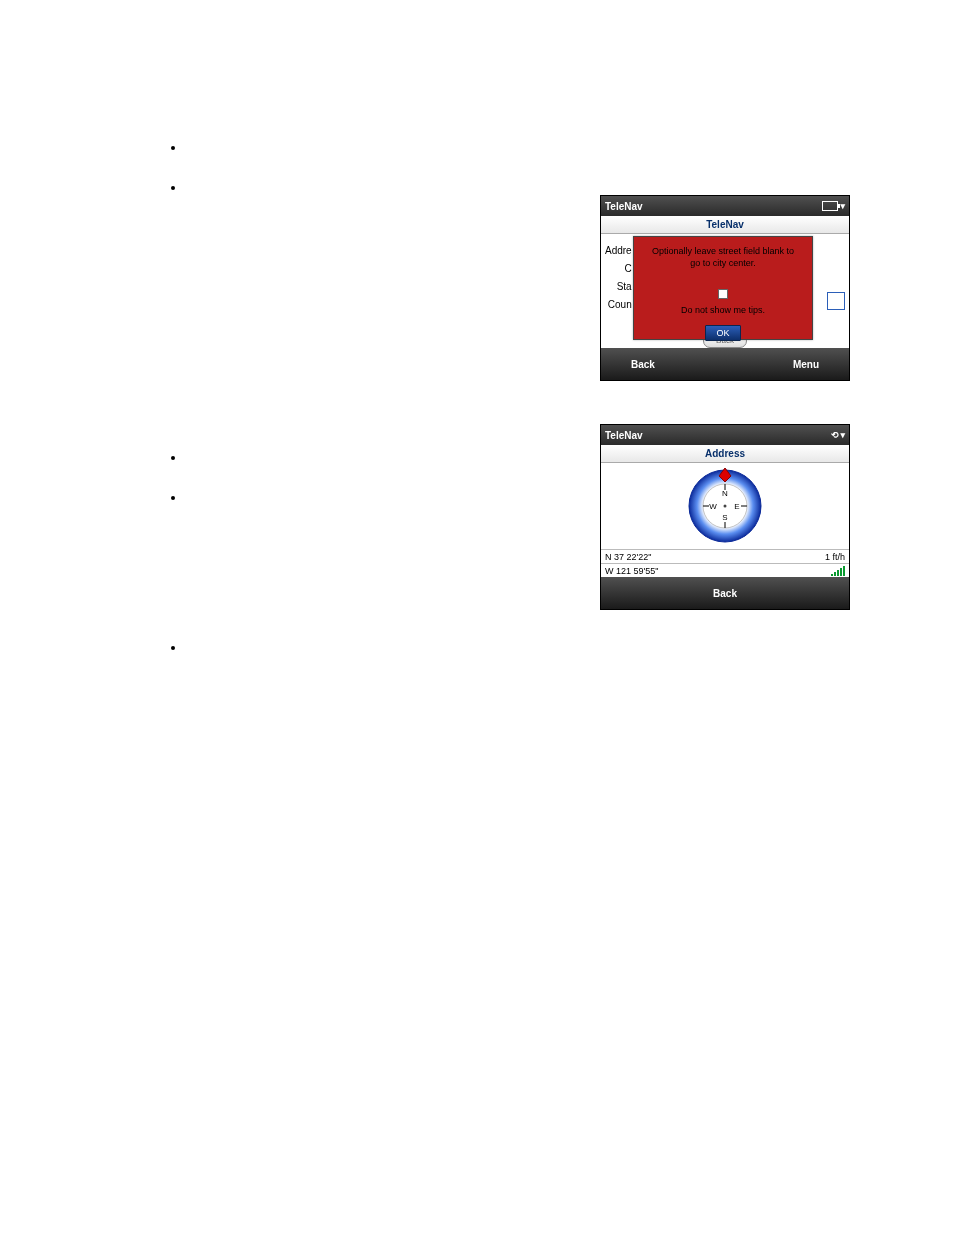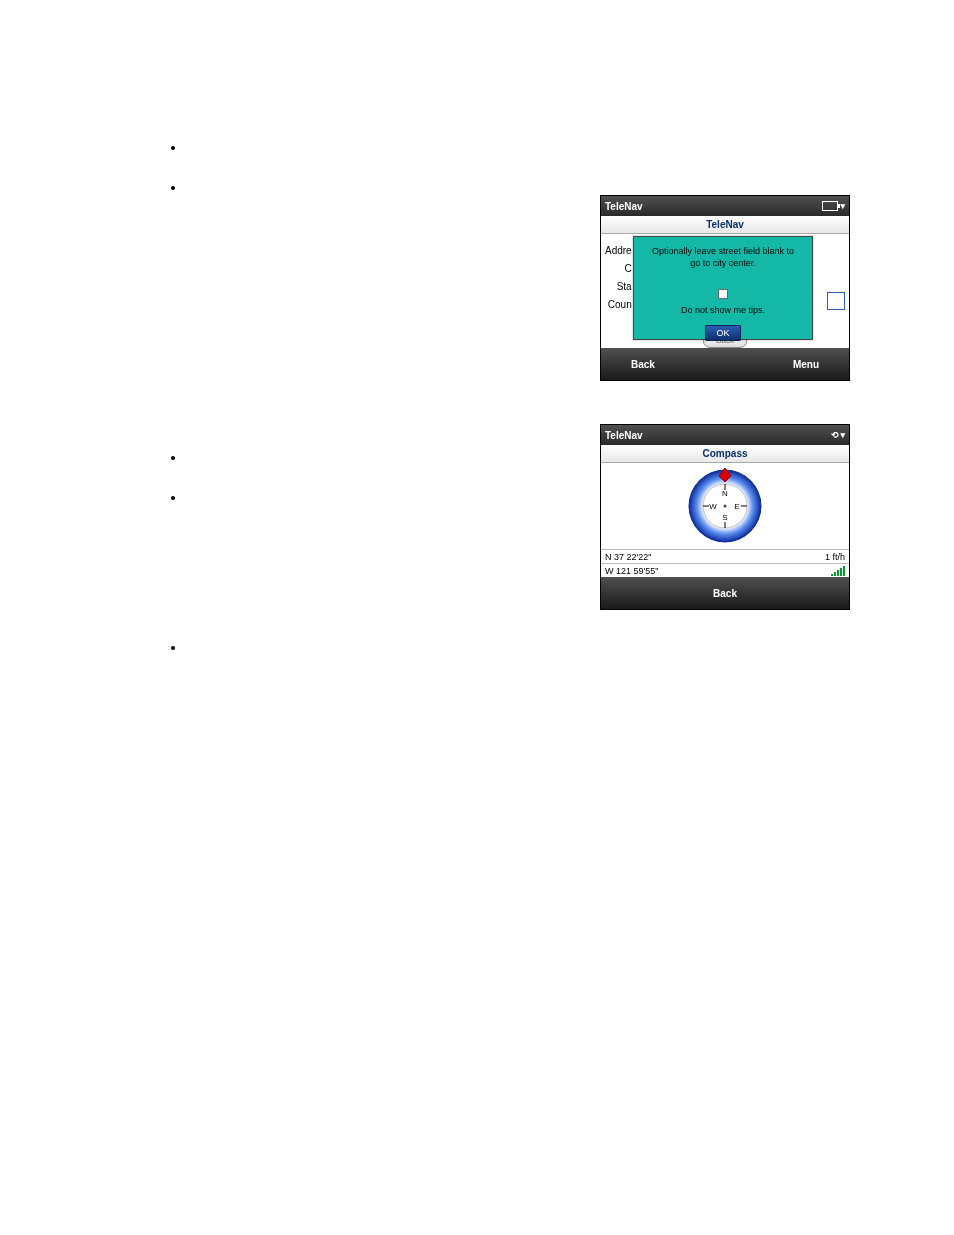--- a/index.html
+++ b/index.html
@@ -85,21 +85,21 @@
     position:absolute; left:50%; transform:translateX(-50%);
     bottom:0px;
     width:44px; height:14px;
     border:1px solid #888; border-radius:8px;
     background:linear-gradient(#fff,#ddd);
     font-size:8px; text-align:center; line-height:12px; color:#666;
   }
   .dialog {
     position:absolute; left:32px; top:2px;
     width:180px; height:104px;
-    background:#14b8a6; border:1px solid #444;
+    background:#b91c1c; border:1px solid #444;
     box-shadow:0 0 2px rgba(0,0,0,.3);
     text-align:center;
     padding:8px 6px 4px;
     font-size:9px;
   }
   .dialog .msg { padding: 0 6px; line-height:12px; }
   .dialog .chkrow { margin-top:20px; display:flex; align-items:center; justify-content:center; gap:6px;flex-direction:column; }
   .chk { width:10px; height:10px; border:1px solid #666; background:#fff; }
   .okbtn {
     margin:10px auto 0;
@@ -190,21 +190,21 @@
 
 <div class="fig fig2">
   <div class="device">
     <div class="titlebar">
       <span>TeleNav</span>
       <span class="icons">
         <span class="signal-top">⟲</span>
         <span class="signal-top">▾</span>
       </span>
     </div>
-    <div class="pagehdr">Compass</div>
+    <div class="pagehdr">Address</div>
     <div class="content compass-area">
       <div class="compass-svg-wrap">
         <svg width="80" height="80" viewBox="0 0 80 80">
           <defs>
             <radialGradient id="rg" cx="50%" cy="50%" r="50%">
               <stop offset="60%" stop-color="#ffffff"></stop>
               <stop offset="78%" stop-color="#5b8ef0"></stop>
               <stop offset="100%" stop-color="#0b2a9a"></stop>
             </radialGradient>
           </defs>

